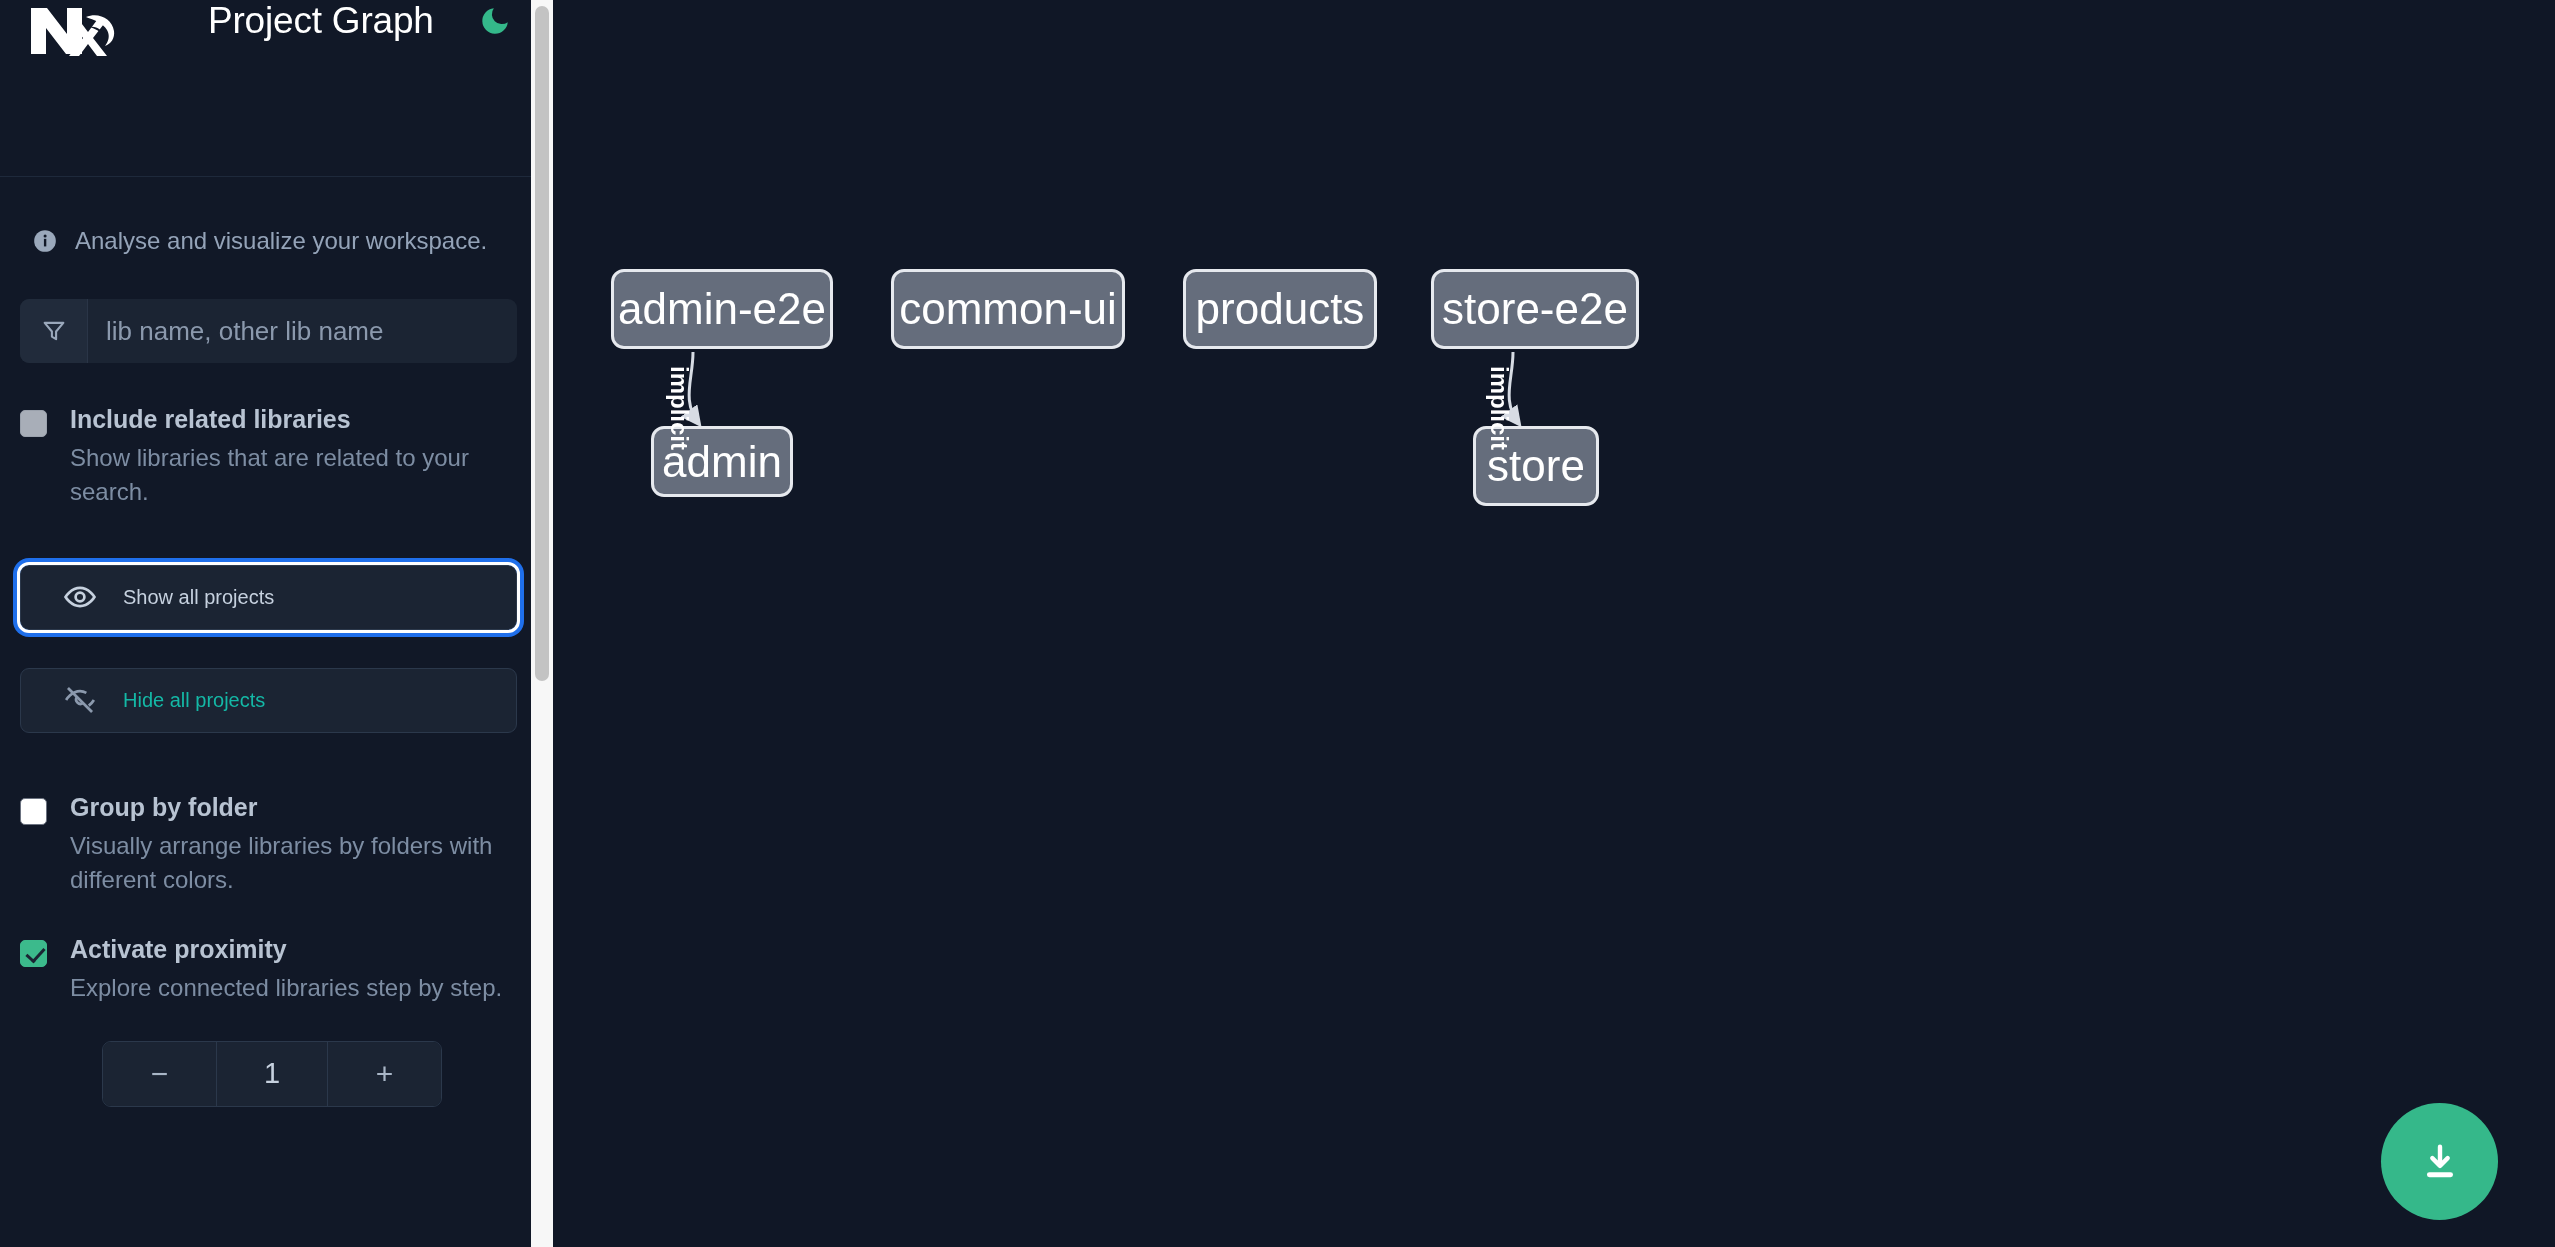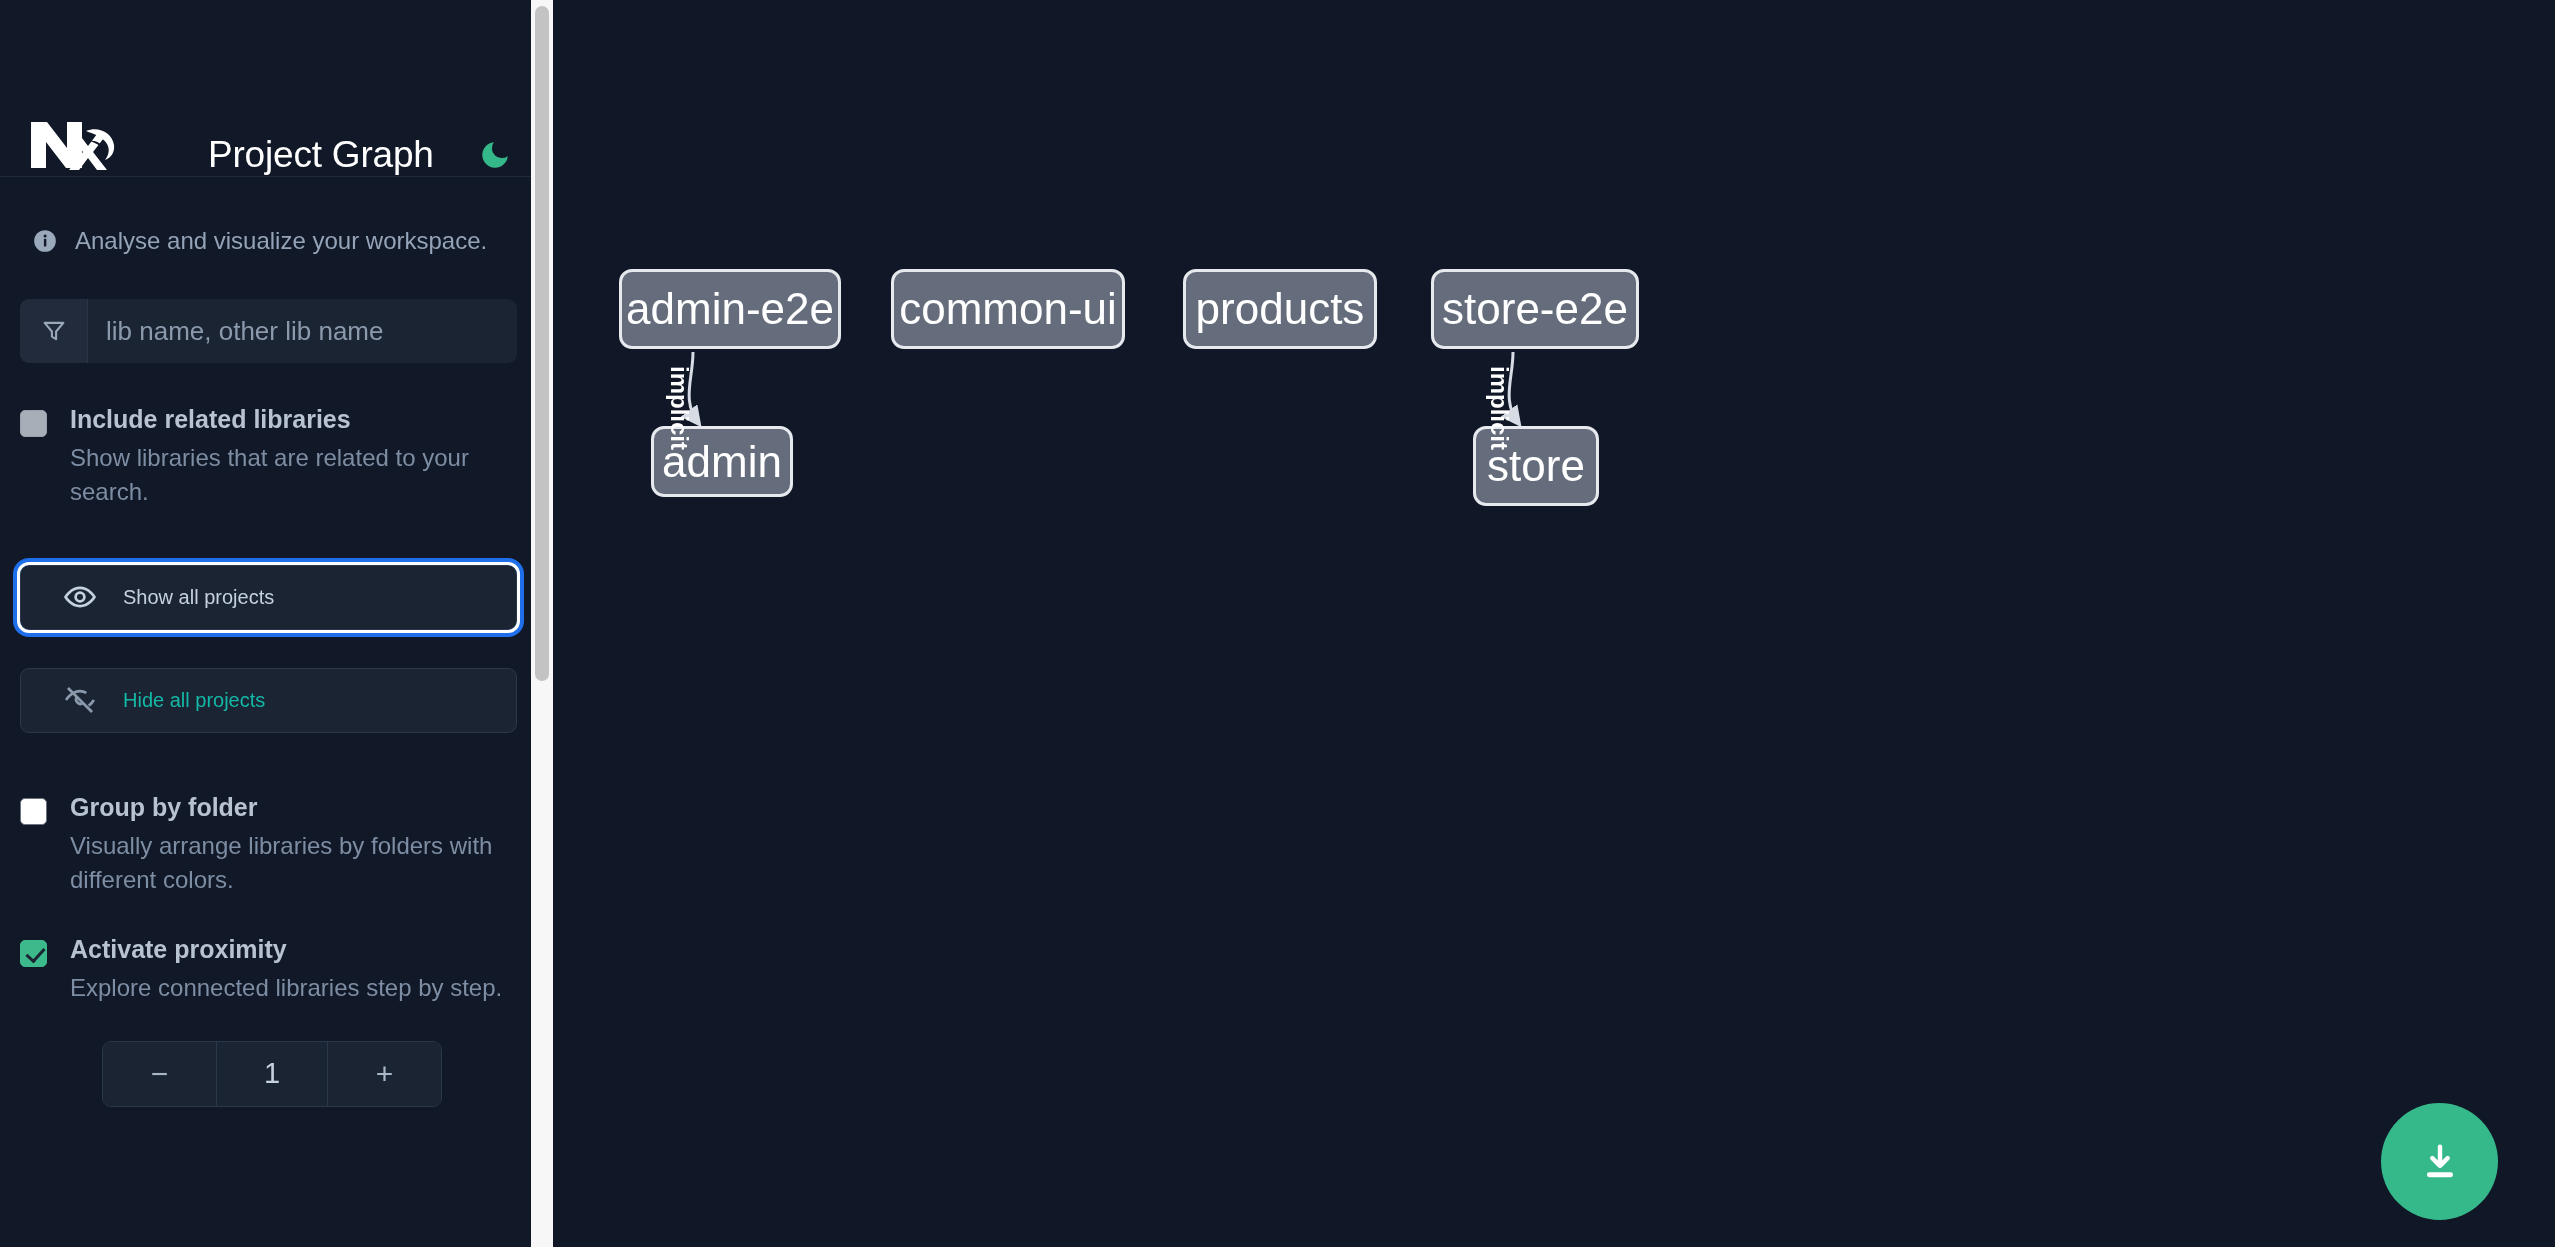--- a/index.html
+++ b/index.html
@@ -16,21 +16,21 @@
     position: relative;
     width: 553px; height: 1247px;
     background: #111827;
     flex: 0 0 553px;
     overflow: hidden;
   }
   .sidebar-scroll { width: 553px; height: 1247px; position: relative; }
 
   .sb-header {
     height: 177px;
-    display: flex; align-items: flex-end;
+    display: flex; align-items: flex-start;
     padding-left: 28px;
     border-bottom: 1px solid #1e293b;
   }
   .nx-logo { width: 98px; height: 62px; flex: 0 0 98px; }
   .app-title {
     font-size: 37px; font-weight: 400; color: #ffffff;
     margin-left: 82px; letter-spacing: -0.2px; white-space: nowrap;
   }
   .theme-toggle {
     margin-left: 40px; width: 42px; height: 42px;
@@ -297,21 +297,21 @@
         <marker id="arrow" viewBox="0 0 10 10" refX="8" refY="5" markerWidth="7" markerHeight="7" orient="auto-start-reverse">
           <path d="M0 0 L10 5 L0 10 z" fill="#d7dce4"></path>
         </marker>
       </defs>
 
       <path d="M140 352 C 140 380, 128 400, 146 424" fill="none" stroke="#d7dce4" stroke-width="3" marker-end="url(#arrow)"></path>
 
       <path d="M960 352 C 960 380, 948 400, 966 424" fill="none" stroke="#d7dce4" stroke-width="3" marker-end="url(#arrow)"></path>
     </svg>
 
-    <div class="node" style="left:66px;  top:269px;  width:222px; height:80px;">
+    <div class="node" style="left:58px;  top:269px;  width:222px; height:80px;">
       <span class="node-label">admin-e2e</span>
     </div>
     <div class="node" style="left:338px; top:269px;  width:234px; height:80px;">
       <span class="node-label">common-ui</span>
     </div>
     <div class="node" style="left:630px; top:269px;  width:194px; height:80px;">
       <span class="node-label">products</span>
     </div>
     <div class="node" style="left:878px; top:269px;  width:208px; height:80px;">
       <span class="node-label">store-e2e</span>

